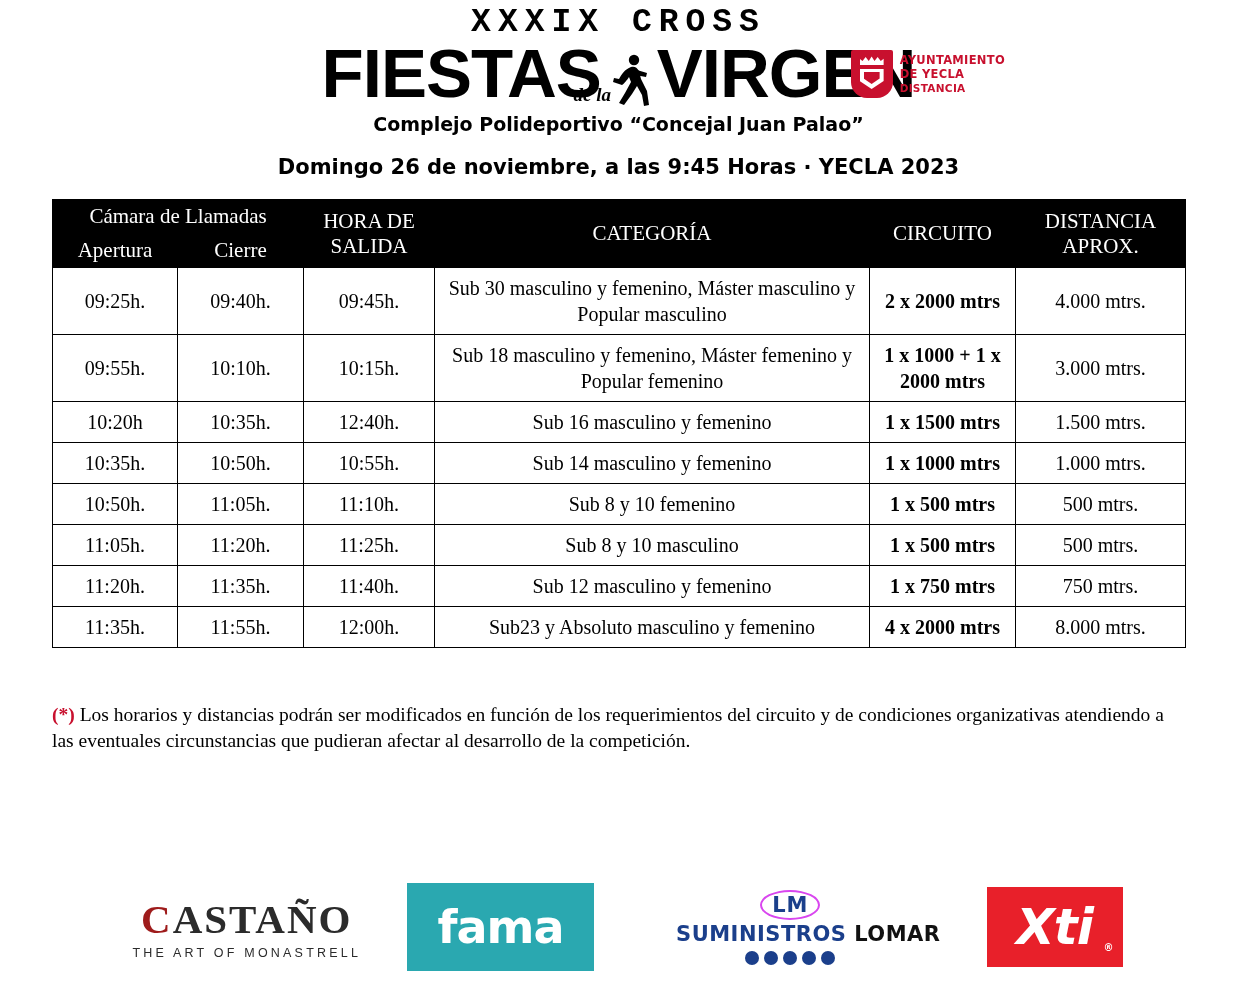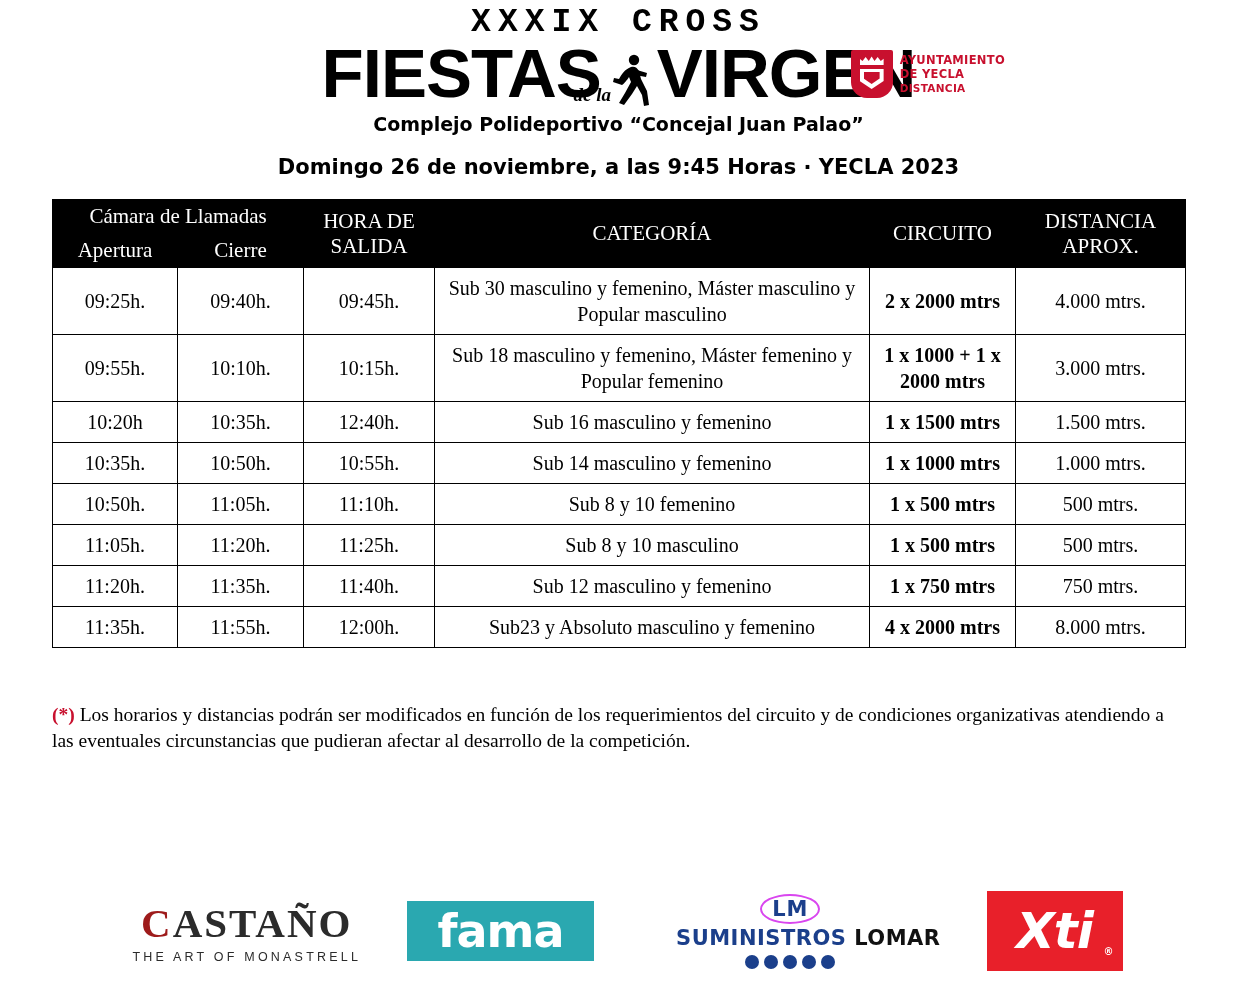--- a/index.html
+++ b/index.html
@@ -214,21 +214,21 @@
   .sp-castano .tag {
     font-family: "Liberation Sans", sans-serif;
     font-size: 12.5px;
     letter-spacing: 3.2px;
     color: #2b2b2b;
     margin-top: 3px;
   }
   .sp-fama {
     background: #2aa8b0;
     width: 187px;
-    height: 60px;
+    height: 88px;
     display: flex;
     align-items: center;
     justify-content: center;
   }
   .sp-fama span {
     font-family: "DejaVu Sans", sans-serif;
     font-weight: bold;
     font-size: 46px;
     color: #ffffff;
     letter-spacing: -1px;

